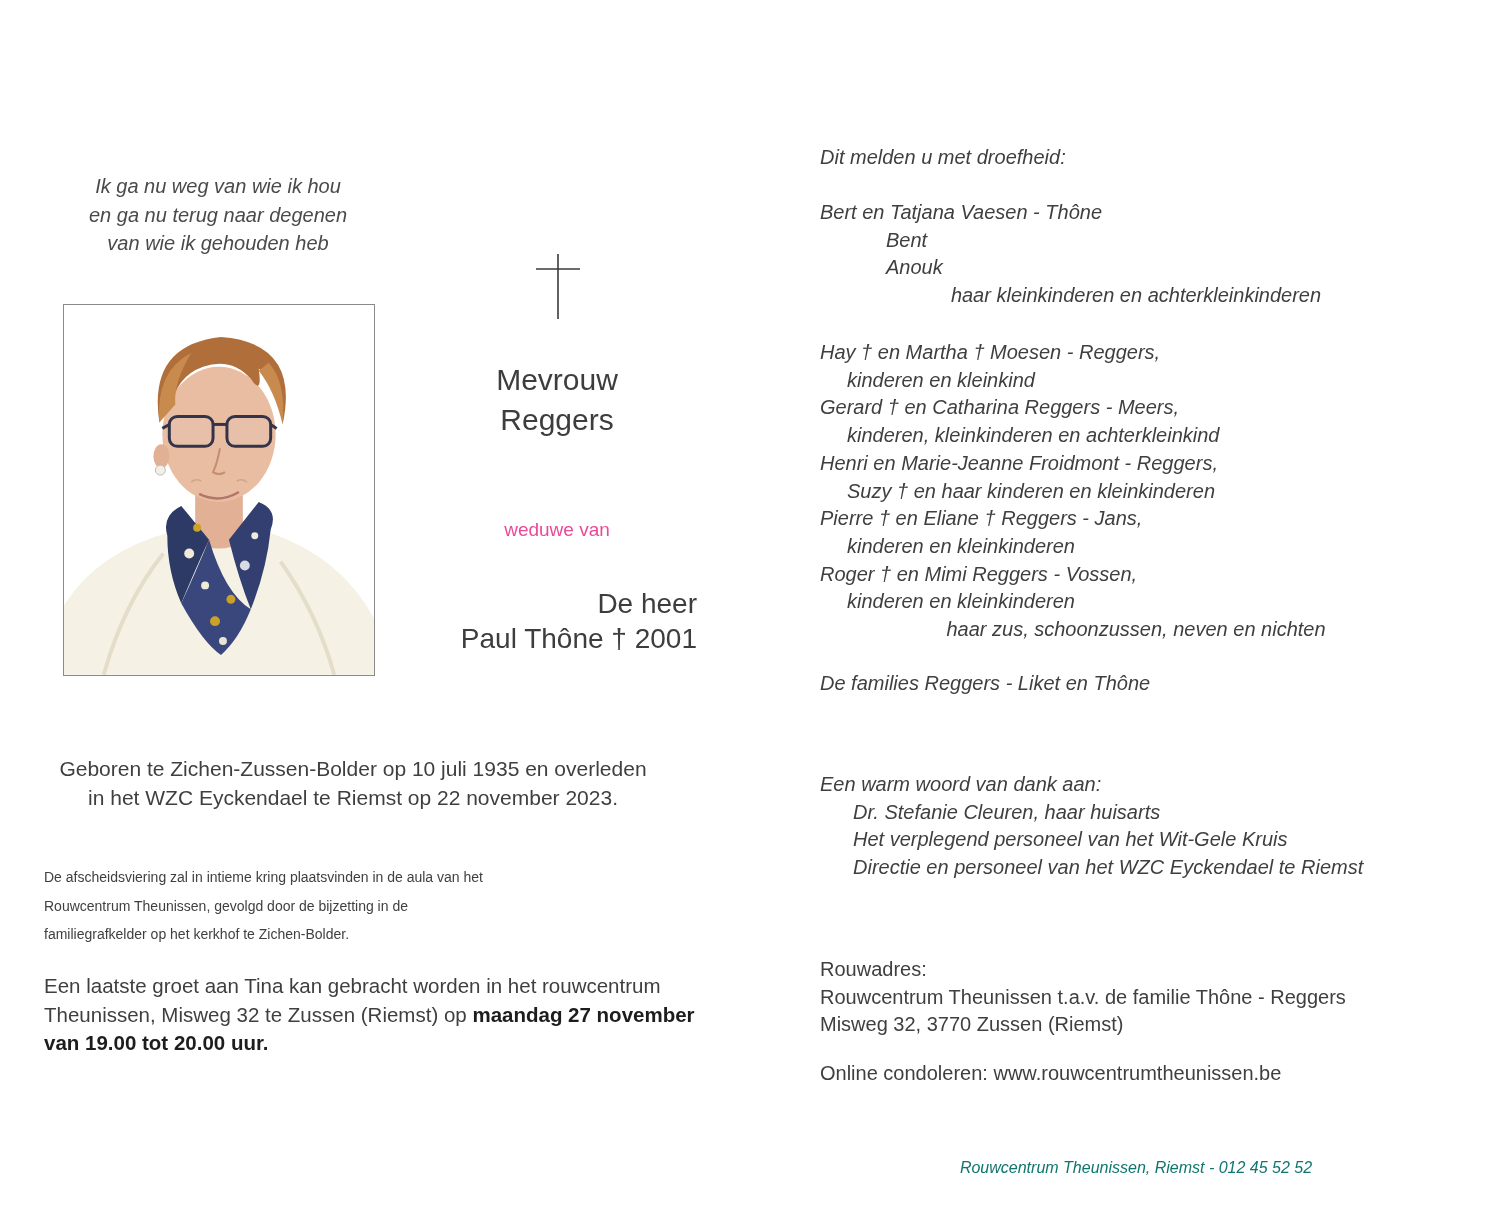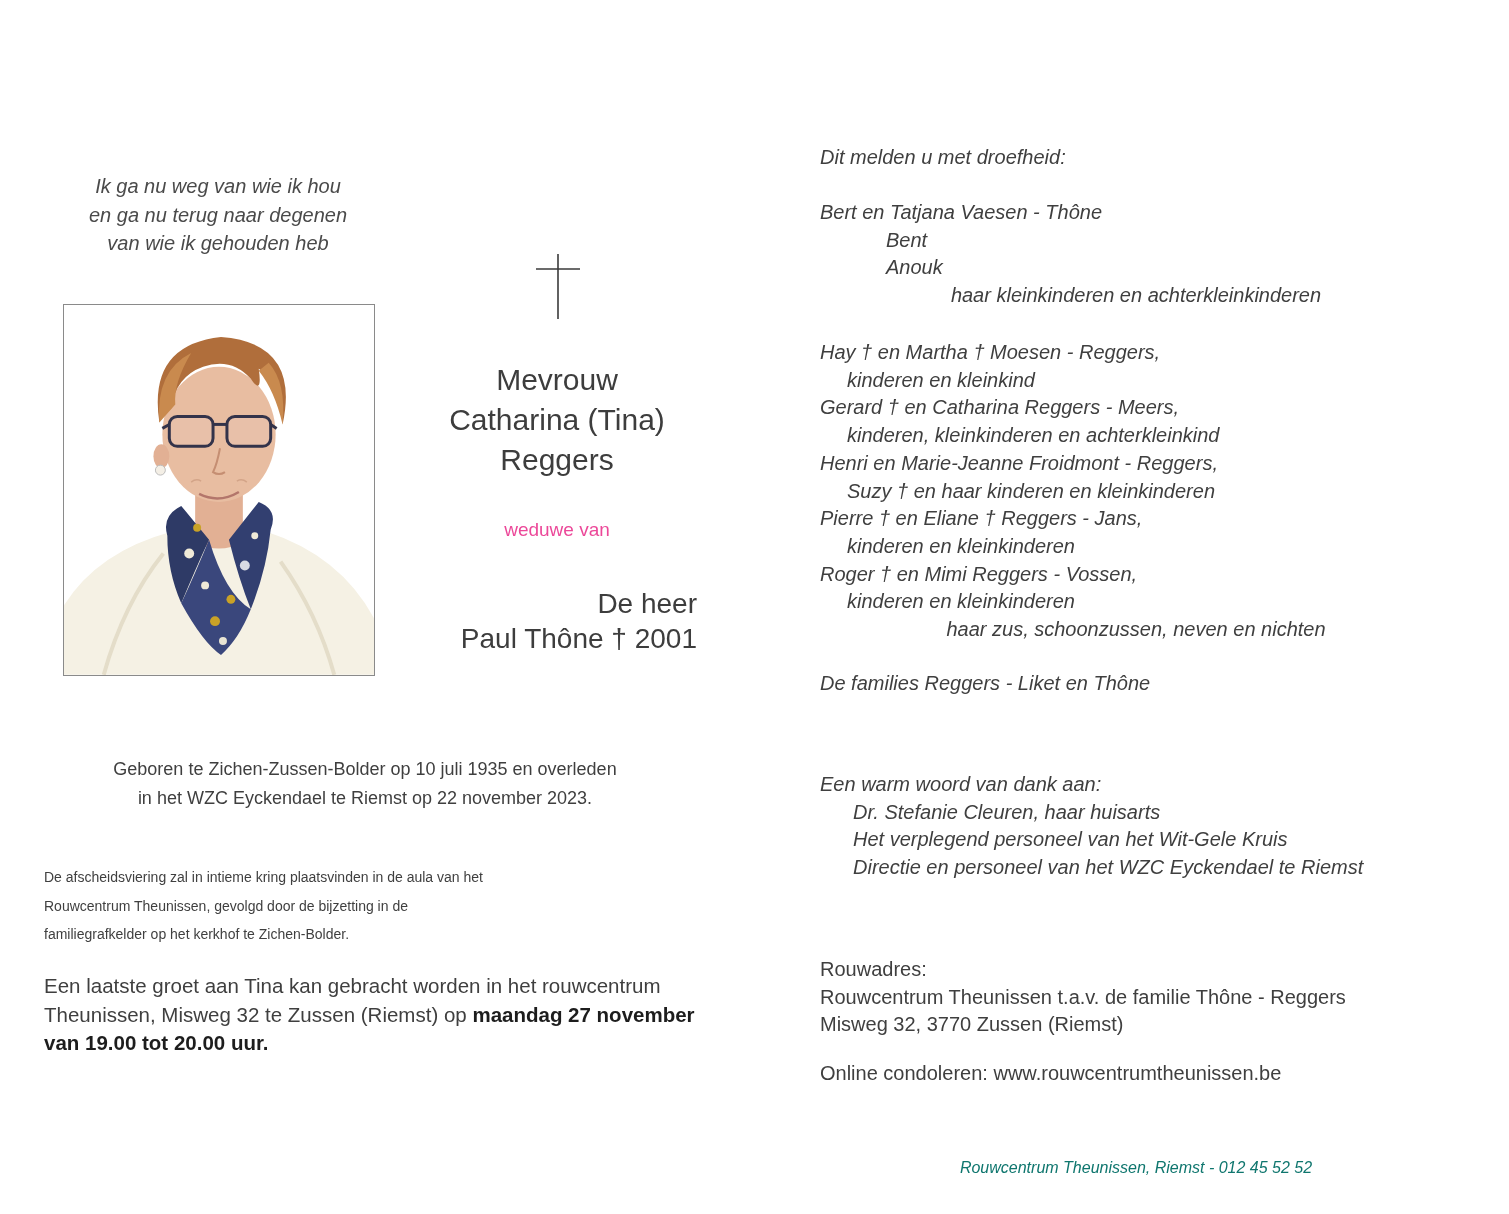--- a/index.html
+++ b/index.html
@@ -31,22 +31,22 @@
   .widow{
     position:absolute;left:417px;top:519px;width:280px;
     text-align:center;font-size:19px;color:#ec4899;
   }
   .spouse-block{
     position:absolute;left:417px;top:586px;width:280px;
     text-align:right;color:#3d3d3d;
     font-size:28px;line-height:35px;
   }
   .birth-block{
-    position:absolute;left:40px;top:755px;width:650px;
-    text-align:center;font-size:18px;line-height:28.5px;
+    position:absolute;left:28px;top:755px;width:650px;
+    text-align:center;font-size:21px;line-height:28.5px;
   }
   .service-block{
     position:absolute;left:44px;top:863px;width:690px;
     font-size:14px;line-height:28.5px;
   }
   .visit-block{
     position:absolute;left:44px;top:972px;width:690px;
     font-size:20.5px;line-height:28.5px;
   }
   .bold-seg{font-weight:700;color:#1d1d1d;}
@@ -127,21 +127,20 @@
 
   <div class="cross">
     <svg width="46" height="70" viewBox="0 0 46 70">
       <line x1="23" y1="2" x2="23" y2="67" stroke="#3a3a3a" stroke-width="1.6"></line>
       <line x1="1" y1="17" x2="45" y2="17" stroke="#3a3a3a" stroke-width="1.6"></line>
     </svg>
   </div>
 
   <div class="title-block">
     <div>Mevrouw</div>
-    <div>Catharina (Tina)</div>
     <div>Reggers</div>
   </div>
 
   <div class="widow">weduwe van</div>
 
   <div class="spouse-block">
     <div>De heer</div>
     <div>Paul Thône † 2001</div>
   </div>
 

